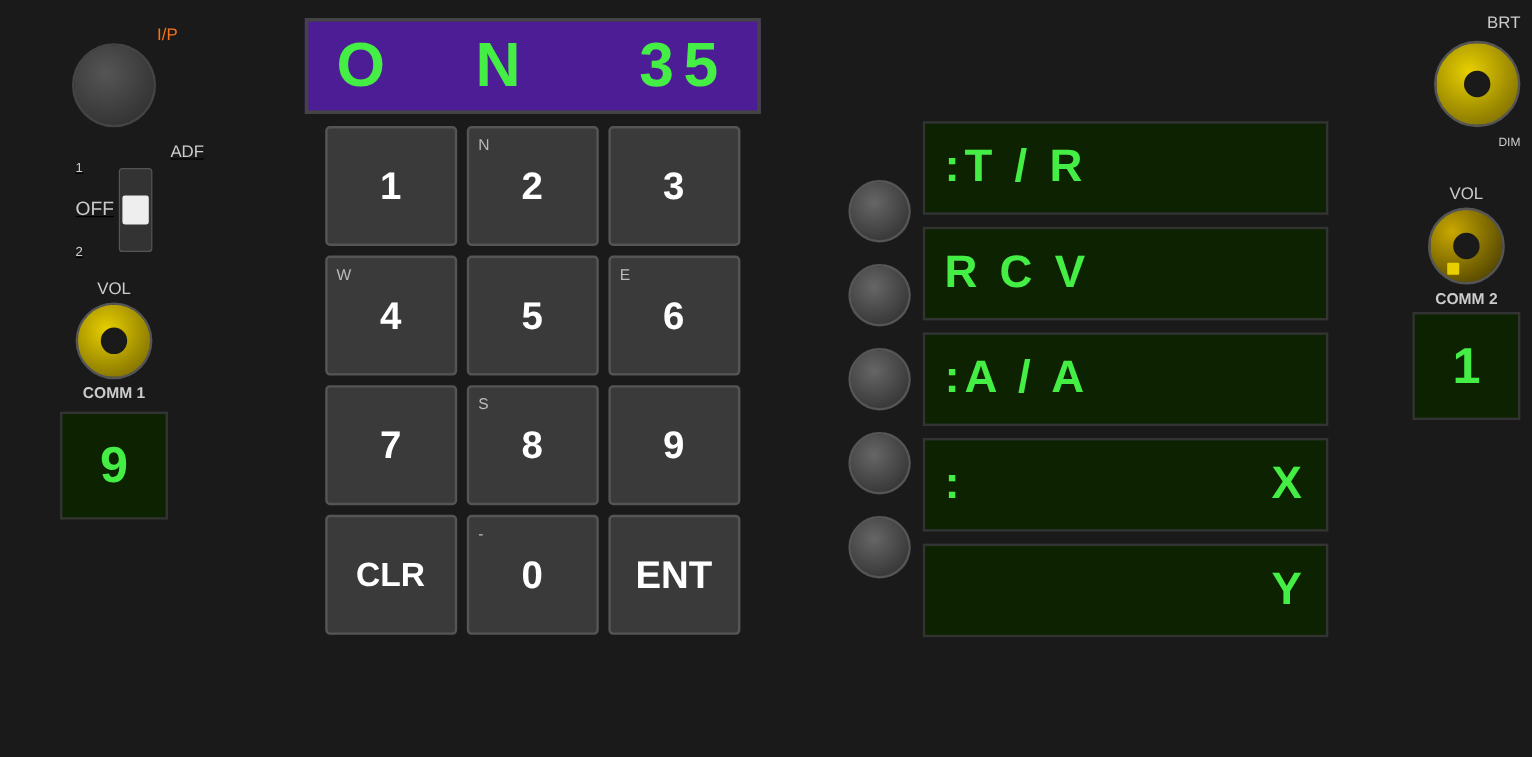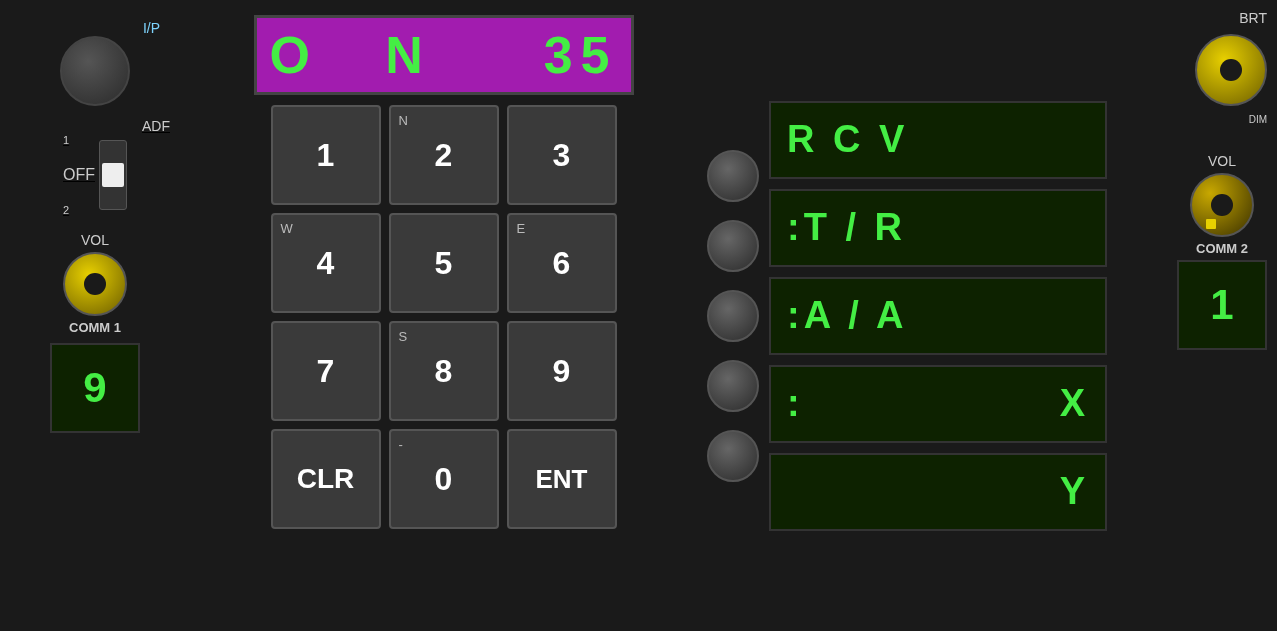--- a/index.html
+++ b/index.html
@@ -26,24 +26,24 @@
     
     .left-section {
       width: 190px;
       display: flex;
       flex-direction: column;
       align-items: center;
       padding: 20px 10px 10px 10px;
       gap: 8px;
     }
     .ip-label {
-      color: #7dd3fc;
+      color: #f97316;
       font-size: 14px;
       align-self: flex-end;
-      margin-right: 20px;
+      margin-right: 32px;
     }
     .ip-button {
       width: 70px;
       height: 70px;
       border-radius: 50%;
       background: radial-gradient(circle at 40% 35%, #555, #2a2a2a);
       border: 2px solid #444;
       cursor: pointer;
       align-self: center;
     }
@@ -144,25 +144,25 @@
       flex: 1;
       display: flex;
       flex-direction: column;
       align-items: center;
       padding: 15px 10px;
       gap: 10px;
     }
     .main-display {
       width: 380px;
       height: 80px;
-      background: #a21caf;
+      background: #4c1d95;
       border: 3px solid #444;
       display: flex;
       align-items: center;
-      padding: 0 13px;
+      padding: 0 24px;
       font-size: 52px;
       color: #44ee44;
       font-weight: bold;
       letter-spacing: 8px;
     }
     .keypad {
       display: grid;
       grid-template-columns: repeat(3, 110px);
       grid-template-rows: repeat(4, 100px);
       gap: 8px;
@@ -378,39 +378,39 @@
       </div>
 
       <div class="key">
         <span class="main-num" style="font-size:28px;">CLR</span>
       </div>
       <div class="key">
         <span class="sub-label">-</span>
         <span class="main-num">0</span>
       </div>
       <div class="key">
-        <span class="main-num" style="font-size:26px;">ENT</span>
+        <span class="main-num" style="font-size:32px;">ENT</span>
       </div>
     </div>
   </div>
 
   <div class="right-mid-section">
     <div class="circle-buttons">
       <div class="circle-btn"></div>
       <div class="circle-btn"></div>
       <div class="circle-btn"></div>
       <div class="circle-btn"></div>
       <div class="circle-btn"></div>
     </div>
     <div class="display-rows">
       <div class="display-row">
+        <span>:T / R</span>
+      </div>
+      <div class="display-row">
         <span>R C V</span>
-      </div>
-      <div class="display-row">
-        <span>:T / R</span>
       </div>
       <div class="display-row">
         <span>:A / A</span>
       </div>
       <div class="display-row" style="justify-content:space-between;">
         <span>:</span>
         <span>X</span>
       </div>
       <div class="display-row right-align">
         <span>Y</span>

